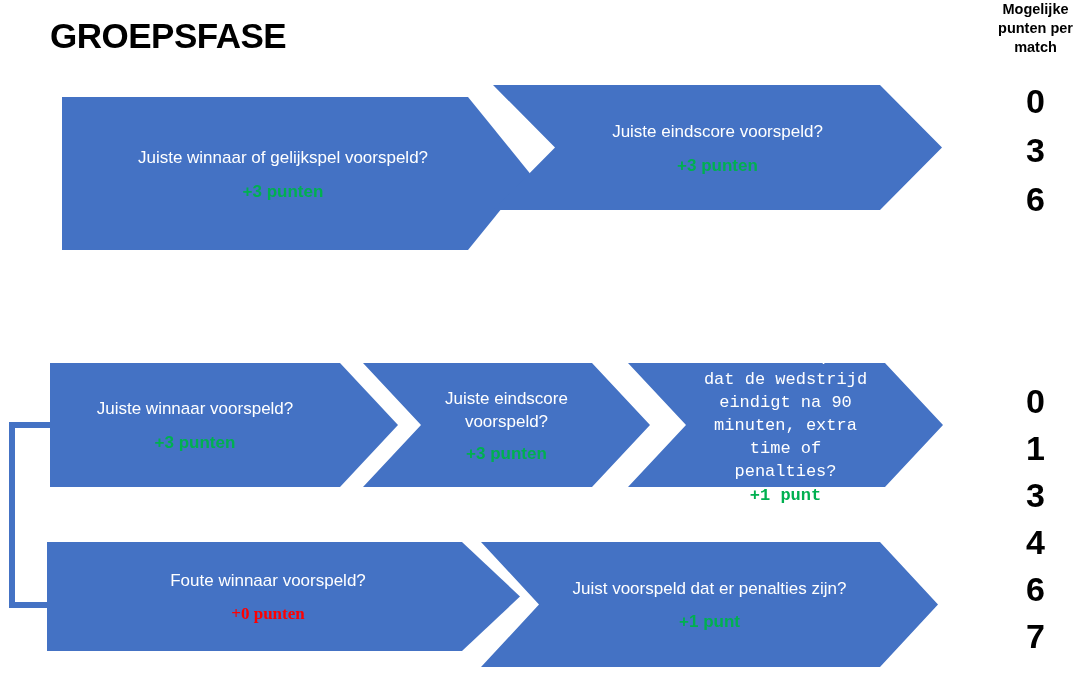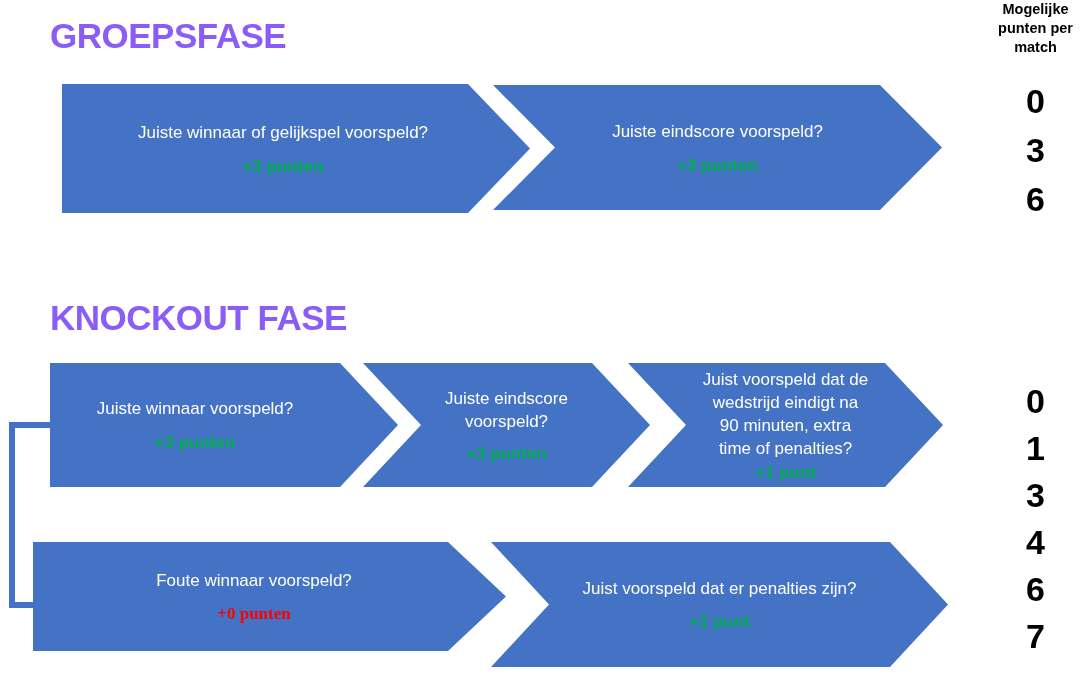--- a/index.html
+++ b/index.html
@@ -1,55 +1,55 @@
 <!DOCTYPE html>
 <html><head>
 <meta charset="utf-8">
 <style>
   html,body{margin:0;padding:0;background:#ffffff;}
   .canvas{
     position:relative;width:1091px;height:677px;background:#ffffff;overflow:hidden;
     font-family:"Liberation Sans",sans-serif;
   }
   .title{
-    position:absolute;margin:0;color:#8b5cf6;font-weight:bold;font-size:35px;
+    position:absolute;margin:0;color:#000000;font-weight:bold;font-size:35px;
     letter-spacing:-0.5px;white-space:nowrap;
   }
   .t-group{left:50px;top:16px;}
   .t-knockout{left:50px;top:298px;}
 
   
   .shape{position:absolute;}
   .shape .fill{position:absolute;inset:0;}
   .pent .fill{clip-path:polygon(0 0,calc(100% - var(--tip)) 0,100% 50%,calc(100% - var(--tip)) 100%,0 100%);}
   .chev .fill{clip-path:polygon(0 0,calc(100% - var(--tip)) 0,100% 50%,calc(100% - var(--tip)) 100%,0 100%,var(--tip) 50%);}
   .inner{
     position:absolute;inset:0;display:flex;flex-direction:column;
     align-items:center;justify-content:center;text-align:center;
   }
   .question{color:#ffffff;font-size:17px;line-height:23px;}
   .points{font-weight:bold;font-size:17px;line-height:20px;}
 
-  .g1{left:62px;top:84px;width:468px;height:129px;--tip:62px;}
+  .g1{left:62px;top:97px;width:468px;height:153px;--tip:62px;}
   .g1 .inner{padding-left:36px;padding-right:62px;gap:13px;}
   .g2{left:493px;top:85px;width:449px;height:125px;--tip:62px;}
   .g2 .inner{padding:0 62px;gap:13px;}
 
   .k1{left:50px;top:363px;width:348px;height:124px;--tip:58px;}
   .k1 .inner{padding-right:58px;gap:13px;}
   .k2{left:363px;top:363px;width:287px;height:124px;--tip:58px;}
   .k2 .inner{padding:0 58px;gap:11px;}
   .k2 .question{max-width:150px;}
   .k3{left:628px;top:363px;width:315px;height:124px;--tip:58px;}
-  .k3 .inner{padding:0 58px;gap:3px;}
+  .k3 .inner{padding:0 58px;gap:3px;font-family:Liberation Mono, monospace;}
   .k3 .question{max-width:168px;}
 
-  .b1{left:33px;top:542px;width:473px;height:109px;--tip:58px;}
+  .b1{left:47px;top:542px;width:473px;height:109px;--tip:58px;}
   .b1 .inner{padding-left:27px;padding-right:58px;gap:12px;}
-  .b2{left:491px;top:542px;width:457px;height:125px;--tip:58px;}
+  .b2{left:481px;top:542px;width:457px;height:125px;--tip:58px;}
   .b2 .inner{padding:0 58px;gap:12px;}
 
   
   .conn{position:absolute;}
   .conn-v{left:9px;top:422px;width:6px;height:186px;}
   .conn-t{left:9px;top:422px;width:41px;height:6px;}
   .conn-b{left:9px;top:602px;width:41px;height:6px;}
 
   
   .col-header{
@@ -64,21 +64,20 @@
   .col-nums-group .num{line-height:49px;}
   .col-nums-ko{top:378px;}
   .col-nums-ko .num{line-height:47px;}
 </style>
 </head>
 <body>
 
 <div class="canvas">
 
   <h1 class="title t-group">GROEPSFASE</h1>
-  <h1 class="title t-knockout">KNOCKOUT FASE</h1>
 
   <div class="shape pent g1">
     <div class="fill" style="background-color: rgb(68, 114, 196);"></div>
     <div class="inner">
       <div class="question">Juiste winnaar of gelijkspel voorspeld?</div>
       <div class="points" style="color: rgb(0, 176, 80);">+3 punten</div>
     </div>
   </div>
   <div class="shape chev g2">
     <div class="fill" style="background-color: rgb(68, 114, 196);"></div>

